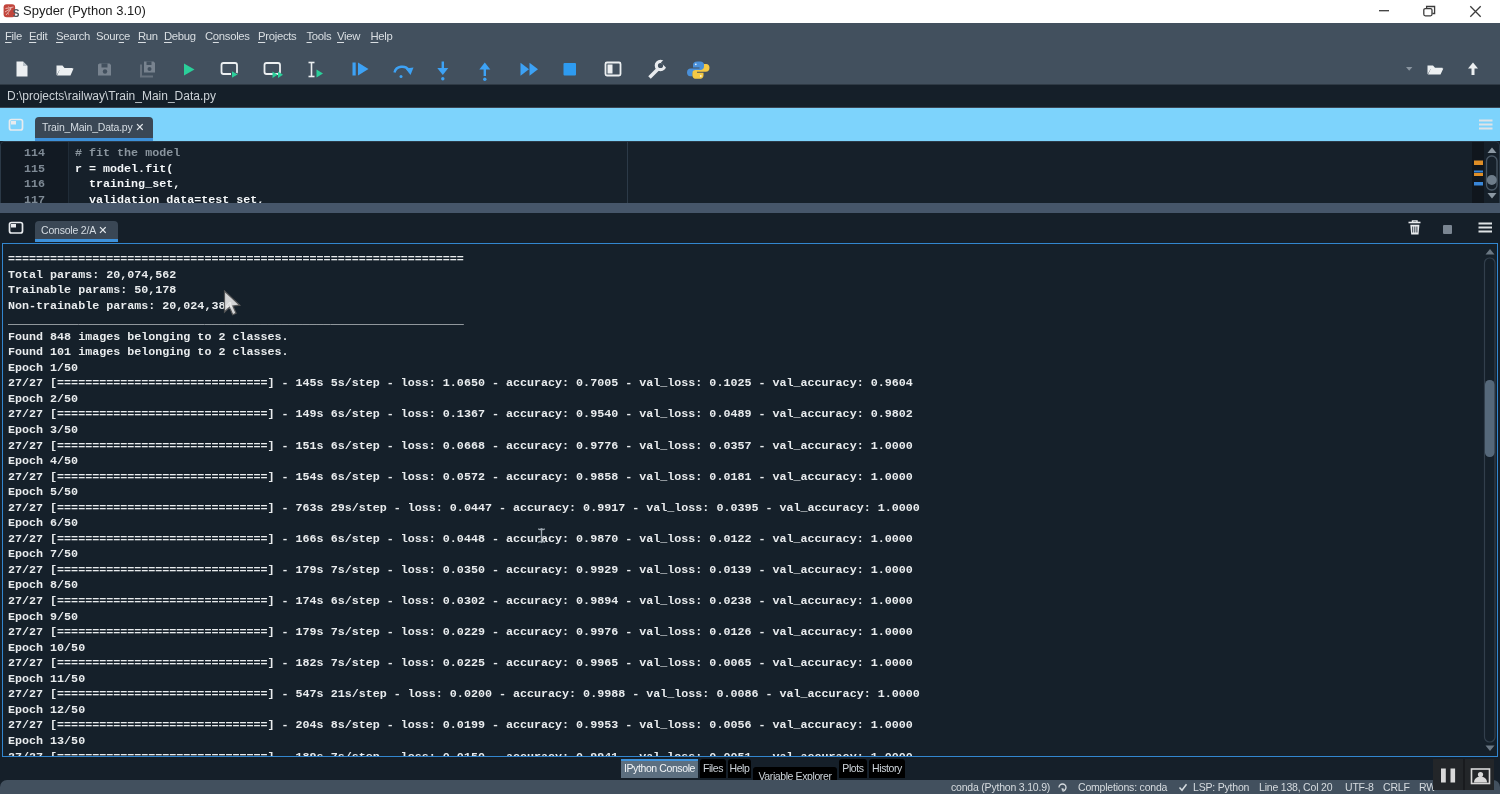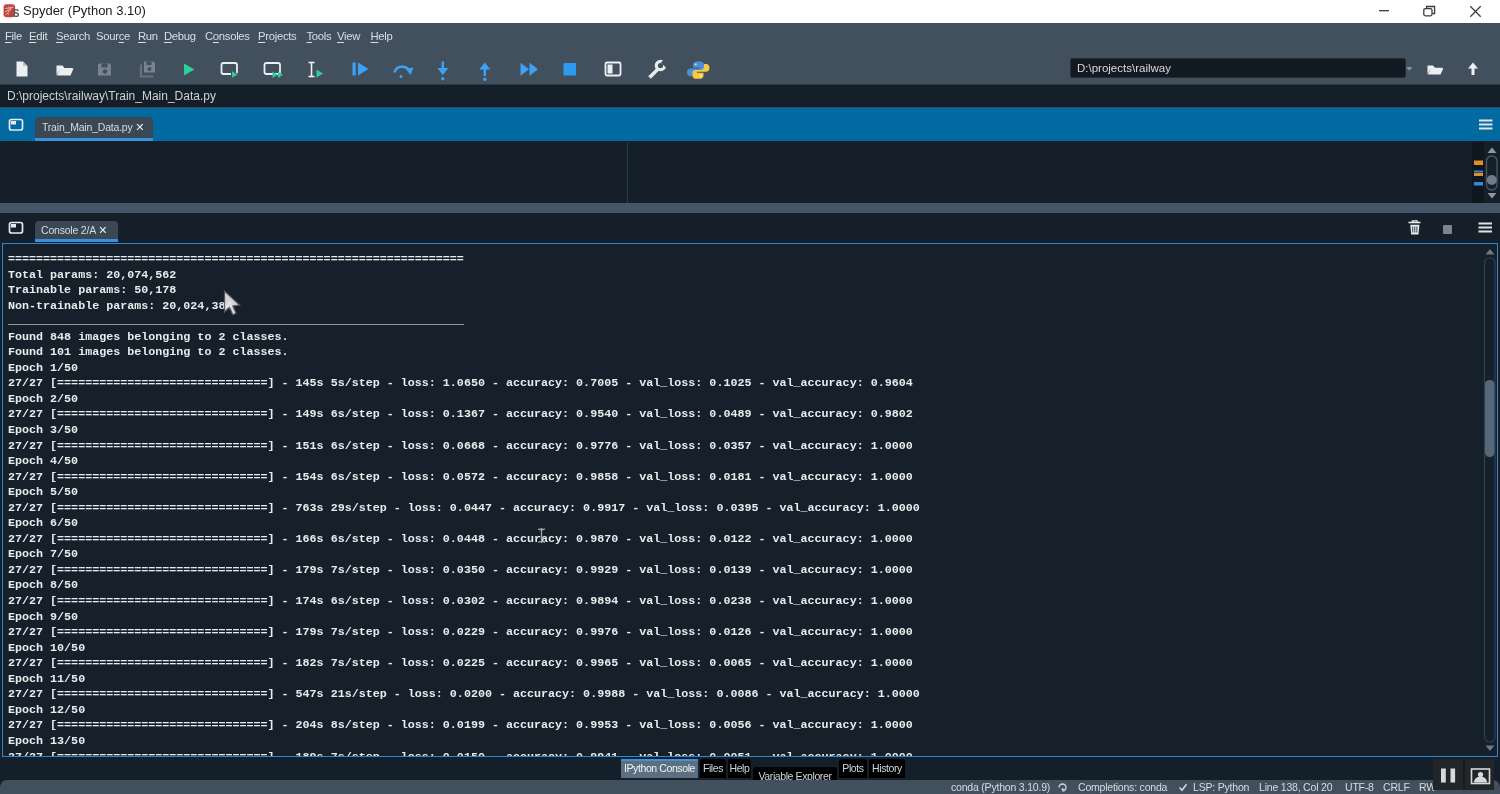--- a/index.html
+++ b/index.html
@@ -21,21 +21,21 @@
   
   #toolbar { left:0; top:50px; width:1500px; height:35px; background:#42505e;
     border-bottom:1px solid #2f3a45; }
 
   
   #pathbar { left:0; top:85px; width:1500px; height:23px; background:#151f29;
     color:#ccd2d7; font-size:12px; line-height:23px; padding-left:7px;
     border-bottom:1px solid #3a4653; }
 
   
-  #edtabbar { left:0; top:108px; width:1500px; height:33px; background:#0369a1; }
+  #edtabbar { left:0; top:108px; width:1500px; height:33px; background:#7dd3fc; }
   .tab { position:absolute; background:#3a4755; color:#d5dce2; font-size:10.5px;
     letter-spacing:-0.2px; border-radius:4px 4px 0 0; }
   .tabblue { position:absolute; background:#3d91da; height:3px; }
   #edbody { left:0; top:141px; width:1500px; height:62px; background:#16202a;
     border:1px solid #2b3947; border-bottom:none; border-radius:5px 5px 0 0;
     overflow:hidden; }
   .codeline { position:absolute; left:0; width:1500px; height:16px;
     font-family:"Liberation Mono", monospace; font-size:11.7px; line-height:15.5px;
     white-space:pre; font-weight:bold; }
   .lnum { position:absolute; width:44px; text-align:right; color:#7e8a95; }
@@ -161,40 +161,44 @@
       <circle cx="660.5" cy="65.5" r="4.2" stroke="#e8ebee" stroke-width="3.2"></circle>
       <path d="M662.5 61 l6 6" stroke="#42505e" stroke-width="4.5"></path>
     </g>
 
     <path d="M697.5 61.5 c-3.2 0 -4.5 1.4 -4.5 3.4 v2.6 h6.5 v1 h-8.8 c-2.2 0 -3.7 1.6 -3.7 4 0 2.4 1.3 3.8 3.3 3.8 h2.2 v-2.6 c0 -2 1.6 -3.4 3.6 -3.4 h5 c1.7 0 3 -1.3 3 -3 v-2.4 c0 -1.9 -1.5 -3.4 -4 -3.4 z" fill="#4a90d9"></path>
     <path d="M699 78.8 c3.2 0 4.5 -1.4 4.5 -3.4 v-2.6 h-6.5 v-1 h8.8 c2.2 0 3.7 -1.6 3.7 -4 0 -2.4 -1.3 -3.8 -3.3 -3.8 h-2.2 v2.6 c0 2 -1.6 3.4 -3.6 3.4 h-5 c-1.7 0 -3 1.3 -3 3 v2.4 c0 1.9 1.5 3.4 4 3.4 z" fill="#f5c944"></path>
     <circle cx="695.8" cy="64.3" r="0.9" fill="#dfeefd"></circle>
     <circle cx="700.8" cy="76" r="0.9" fill="#fdf6df"></circle>
   </svg>
 
-  <div class="abs" style="left:1070px;top:57.5px;width:336px;height:20px;background:#131920;
-    border:1px solid #262f39;border-radius:2px;color:#d6dbdf;font-size:11.5px;line-height:19px;
-    padding-left:6px;">D:\projects\railway</div>
   <svg class="abs" style="left:1398px;top:57.5px" width="100" height="22">
     <path d="M8 9 l3.2 3.8 3.2 -3.8 z" fill="#8a95a0"></path>
     <path d="M29.5 16.5 v-9 h5.5 l2 2.2 h7.5 v1.6 h-12 z" fill="#eceff1"></path>
     <path d="M30 16.5 l3 -5.9 h12.3 l-2.8 5.9 z" fill="#eceff1"></path>
     <path d="M75 17 v-8" stroke="#eceff1" stroke-width="3"></path>
     <path d="M70 10.5 h10 l-5 -6 z" fill="#eceff1"></path>
   </svg>
   <div class="abs" id="pathbar">D:\projects\railway\Train_Main_Data.py</div>
 
   <div class="abs" id="edtabbar">
     <div class="tab" style="left:35px; top:9px; width:118px; height:21px; line-height:21px; padding-left:7px;">Train_Main_Data.py <span style="font-size:11px; color:#e6eaee; letter-spacing:0;">✕</span></div>
     <div class="tabblue" style="left:35px; top:30px; width:118px;"></div>
     <svg class="abs" style="left:0;top:0" width="1500" height="33">
       <rect x="9.5" y="11.5" width="13" height="10.5" rx="2" fill="none" stroke="#e8ebee" stroke-width="1.7"></rect>
       <rect x="11" y="13" width="5" height="3.5" fill="#e8ebee"></rect>
       <path d="M1479 12.5 h13.5 M1479 16.5 h13.5 M1479 20.5 h13.5" stroke="#dfe3e6" stroke-width="2"></path>
     </svg>
+  </div>
+  <div class="abs" id="edbody">
+    <div style="position:absolute;left:0;top:0;width:68px;height:62px;background:#121a23;border-right:1px solid #202c38;"></div>
+    <div class="codeline" style="top:4px;"><span class="lnum">114</span><span class="ctext comment"># fit the model</span></div>
+    <div class="codeline" style="top:19.5px;"><span class="lnum">115</span><span class="ctext">r = model.fit(</span></div>
+    <div class="codeline" style="top:35px;"><span class="lnum">116</span><span class="ctext">  training_set,</span></div>
+    <div class="codeline" style="top:50.5px;"><span class="lnum">117</span><span class="ctext">  validation_data=test_set,</span></div>
   </div>
   <div class="abs" id="edgeline"></div>
 
   <div class="abs" style="left:1472px;top:142px;width:12px;height:61px;background:#10161d;"></div>
   <svg class="abs" style="left:1470px;top:142px" width="30" height="61">
     <rect x="4" y="18.5" width="9" height="4.5" fill="#e08e26"></rect>
     <rect x="4" y="28.5" width="9" height="2" fill="#3986d8"></rect>
     <rect x="4" y="31" width="9" height="3" fill="#e08e26"></rect>
     <rect x="4" y="40" width="9" height="3.5" fill="#3986d8"></rect>
     <path d="M17.5 11 h9 l-4.5 -5.5 z" fill="#8b97a2"></path>

